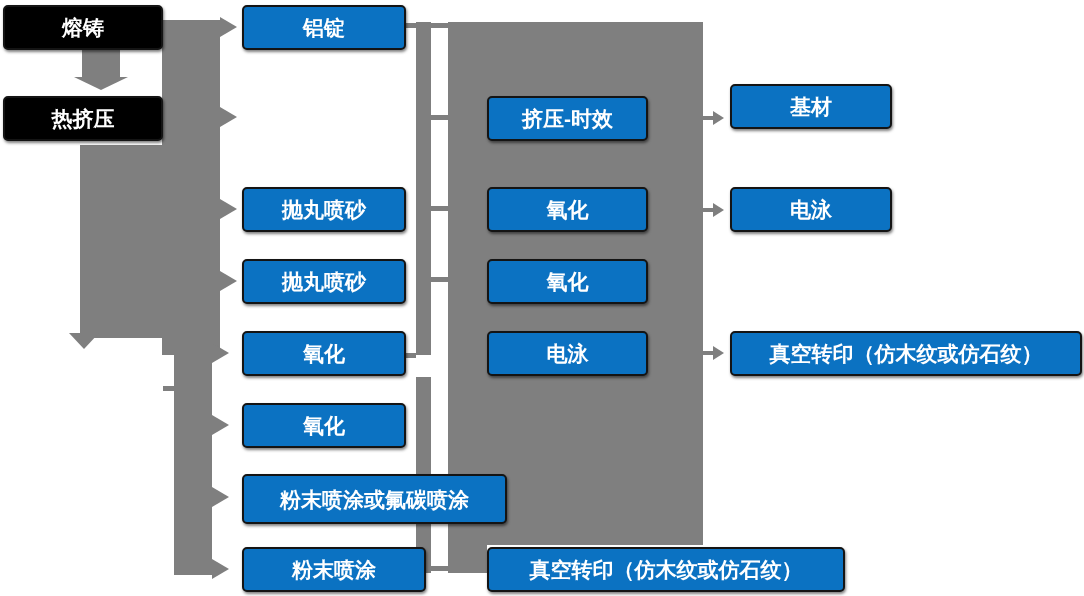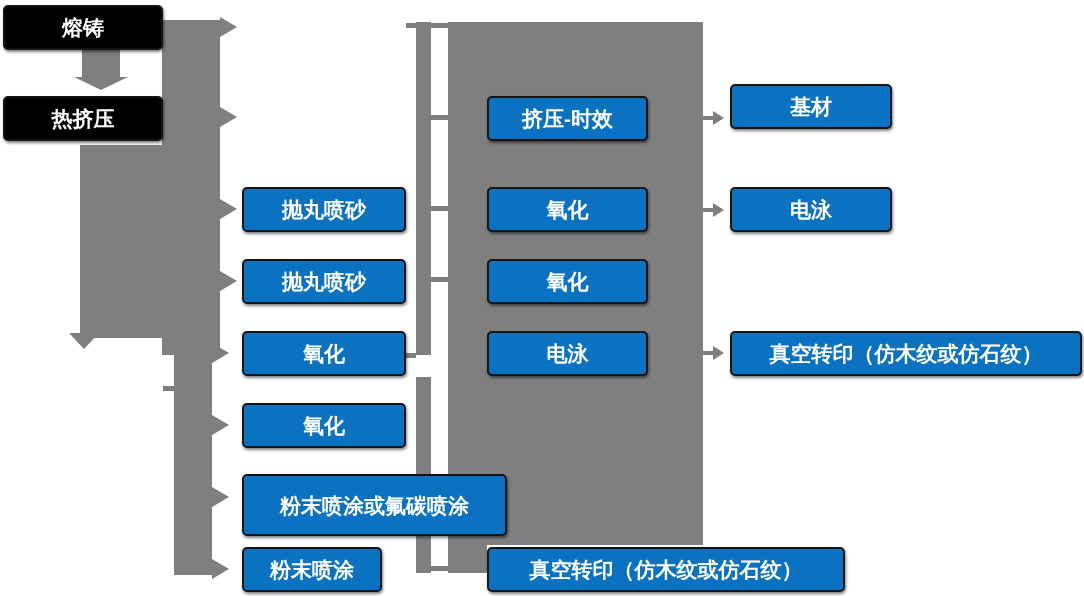--- a/index.html
+++ b/index.html
@@ -65,26 +65,27 @@
   <div class="gray" style="left:703px;top:116px;width:11px;height:4px;"></div>
   <div class="tri tri-right-sm" style="left:713px;top:111px;"></div>
   <div class="gray" style="left:703px;top:208px;width:11px;height:4px;"></div>
   <div class="tri tri-right-sm" style="left:713px;top:203px;"></div>
   <div class="gray" style="left:703px;top:351px;width:11px;height:4px;"></div>
   <div class="tri tri-right-sm" style="left:713px;top:346px;"></div>
 
   <div class="box b-navy" style="left:3px;top:5px;width:160px;height:45px;">熔铸</div>
   <div class="box b-navy" style="left:3px;top:96px;width:160px;height:45px;">热挤压</div>
 
+  <div class="box b-blue" style="left:242px;top:5px;width:164px;height:45px;">铝锭</div>
   <div class="box b-blue" style="left:242px;top:187px;width:164px;height:45px;">抛丸喷砂</div>
   <div class="box b-blue" style="left:242px;top:259px;width:164px;height:45px;">抛丸喷砂</div>
   <div class="box b-blue" style="left:242px;top:331px;width:164px;height:45px;">氧化</div>
   <div class="box b-blue" style="left:242px;top:403px;width:164px;height:45px;">氧化</div>
-  <div class="box b-blue" style="left:242px;top:474px;width:265px;height:62px;">粉末喷涂或氟碳喷涂</div>
-  <div class="box b-blue" style="left:242px;top:547px;width:140px;height:45px;">粉末喷涂</div>
+  <div class="box b-blue" style="left:242px;top:474px;width:265px;height:50px;">粉末喷涂或氟碳喷涂</div>
+  <div class="box b-blue" style="left:242px;top:547px;width:184px;height:45px;">粉末喷涂</div>
 
   <div class="box b-blue" style="left:487px;top:96px;width:161px;height:45px;">挤压-时效</div>
   <div class="box b-blue" style="left:487px;top:187px;width:161px;height:45px;">氧化</div>
   <div class="box b-blue" style="left:487px;top:259px;width:161px;height:45px;">氧化</div>
   <div class="box b-blue" style="left:487px;top:331px;width:161px;height:45px;">电泳</div>
   <div class="box b-blue" style="left:487px;top:547px;width:358px;height:45px;">真空转印（仿木纹或仿石纹）</div>
 
   <div class="box b-blue" style="left:730px;top:84px;width:162px;height:45px;">基材</div>
   <div class="box b-blue" style="left:730px;top:187px;width:162px;height:45px;">电泳</div>
   <div class="box b-blue" style="left:730px;top:331px;width:352px;height:45px;">真空转印（仿木纹或仿石纹）</div>

